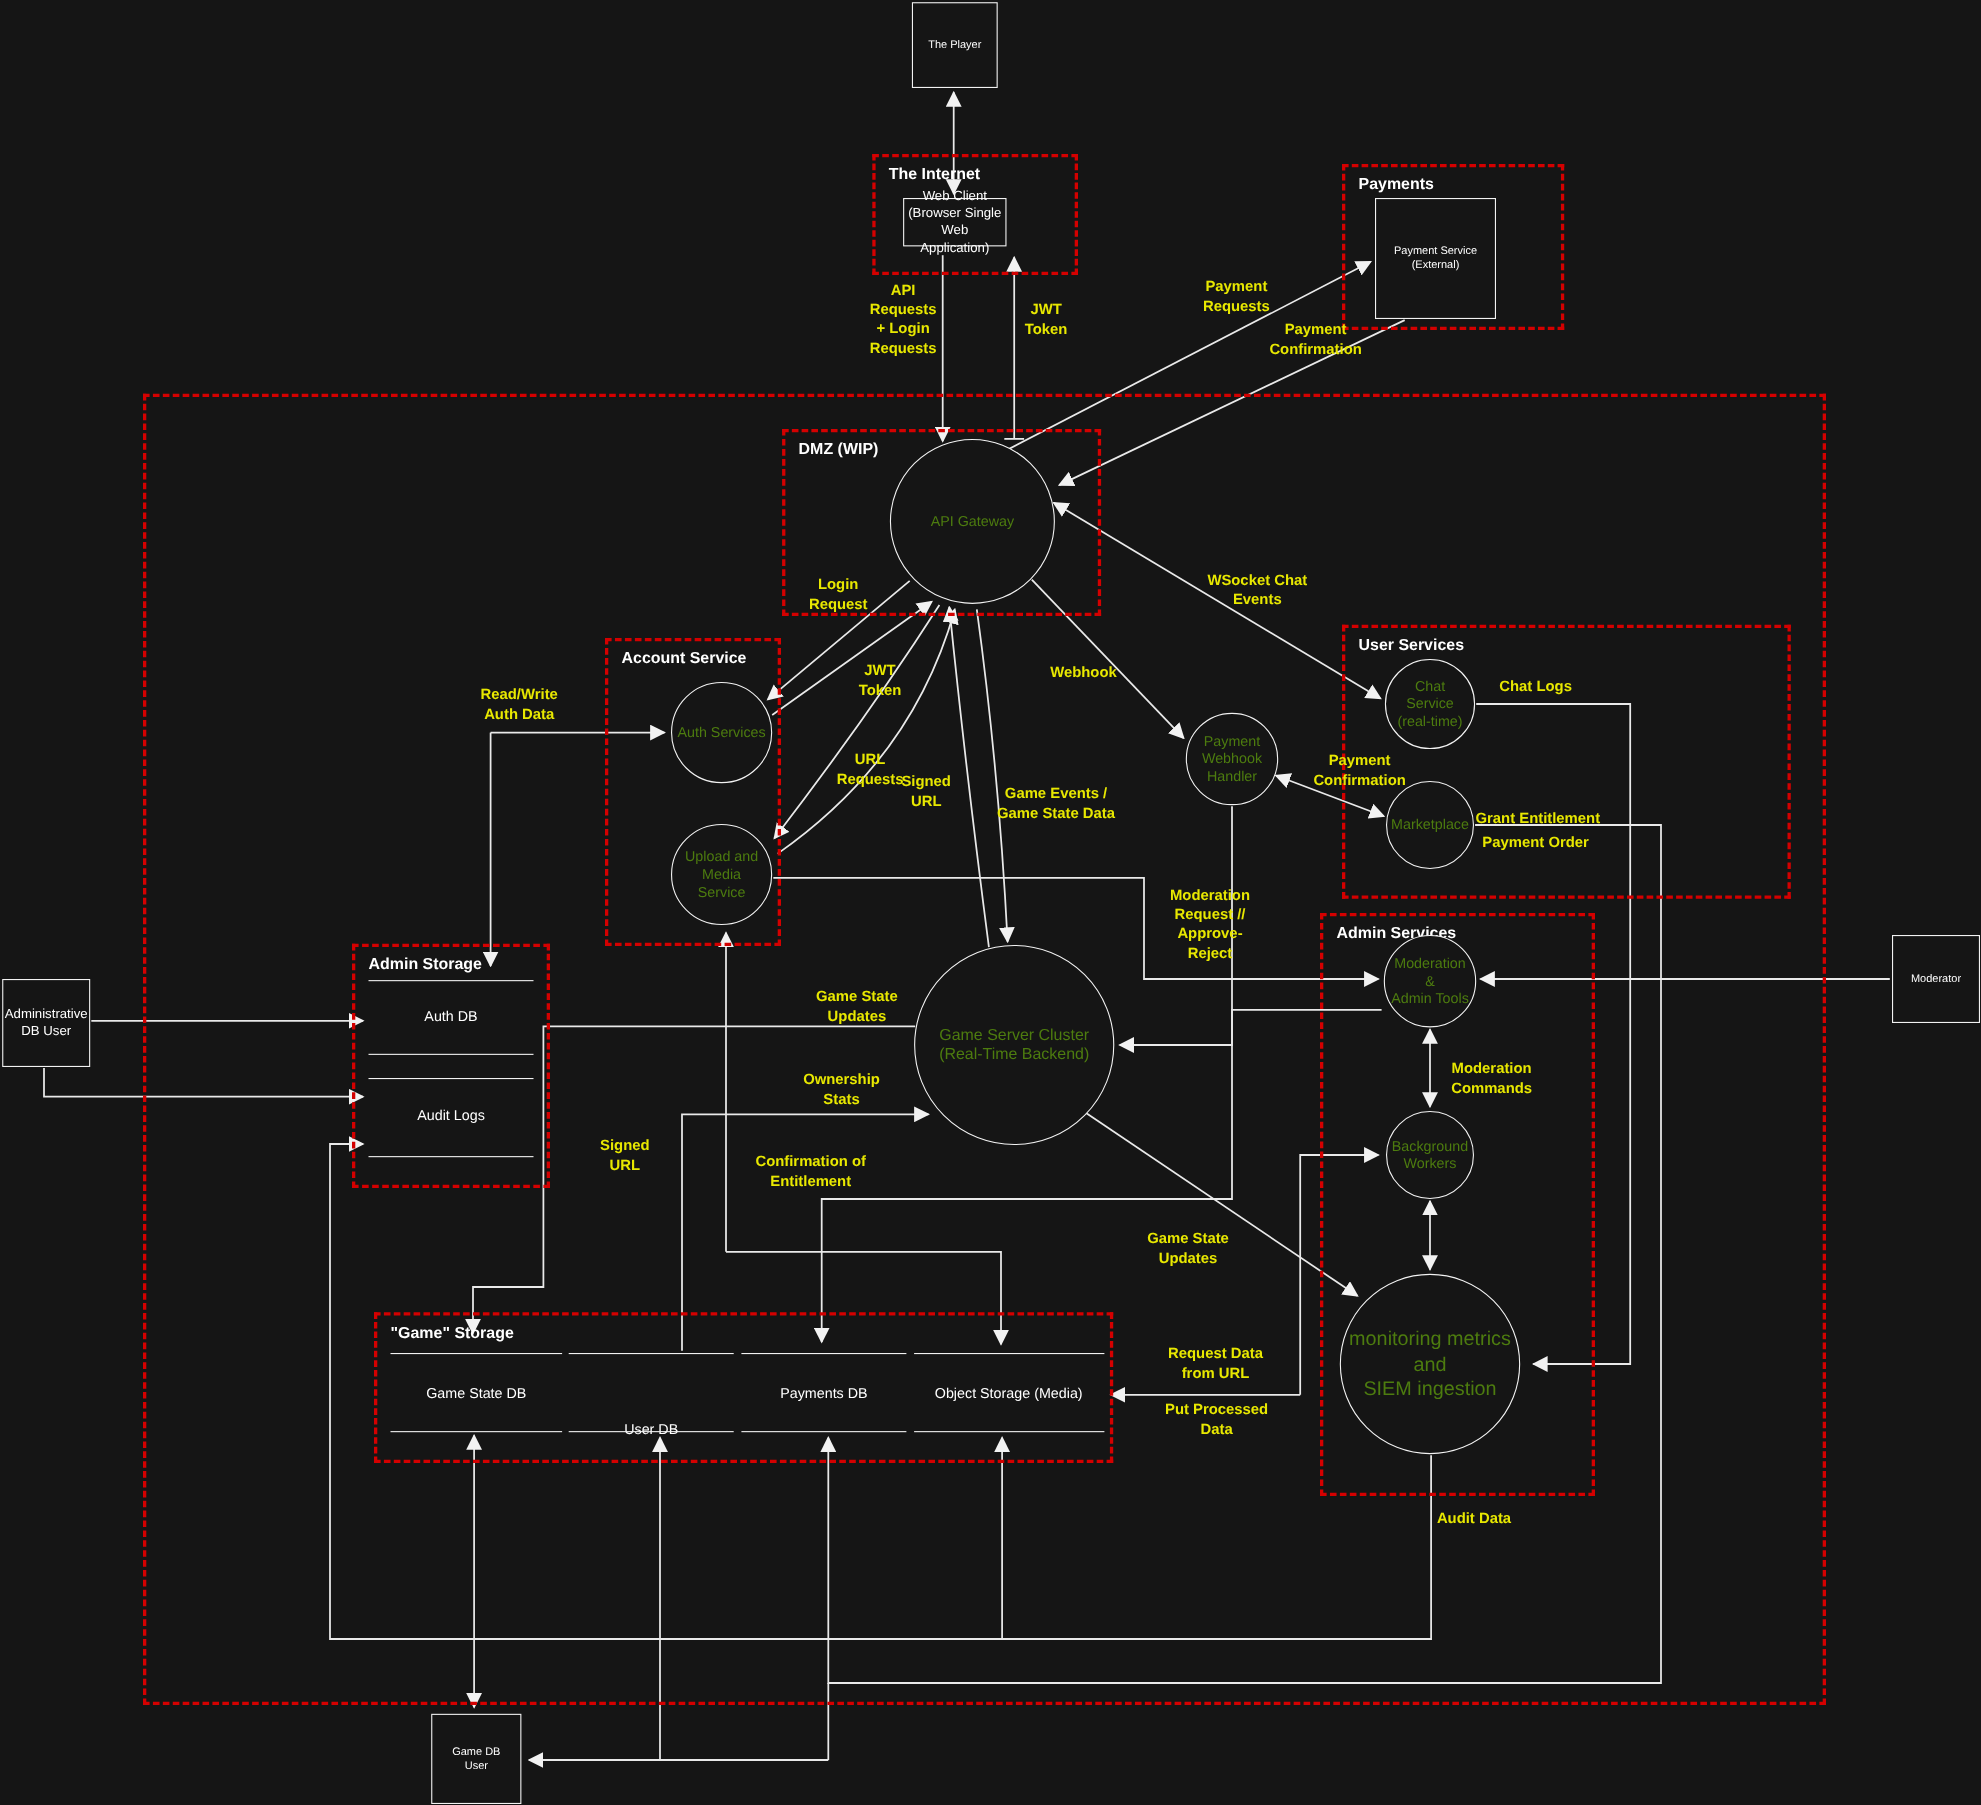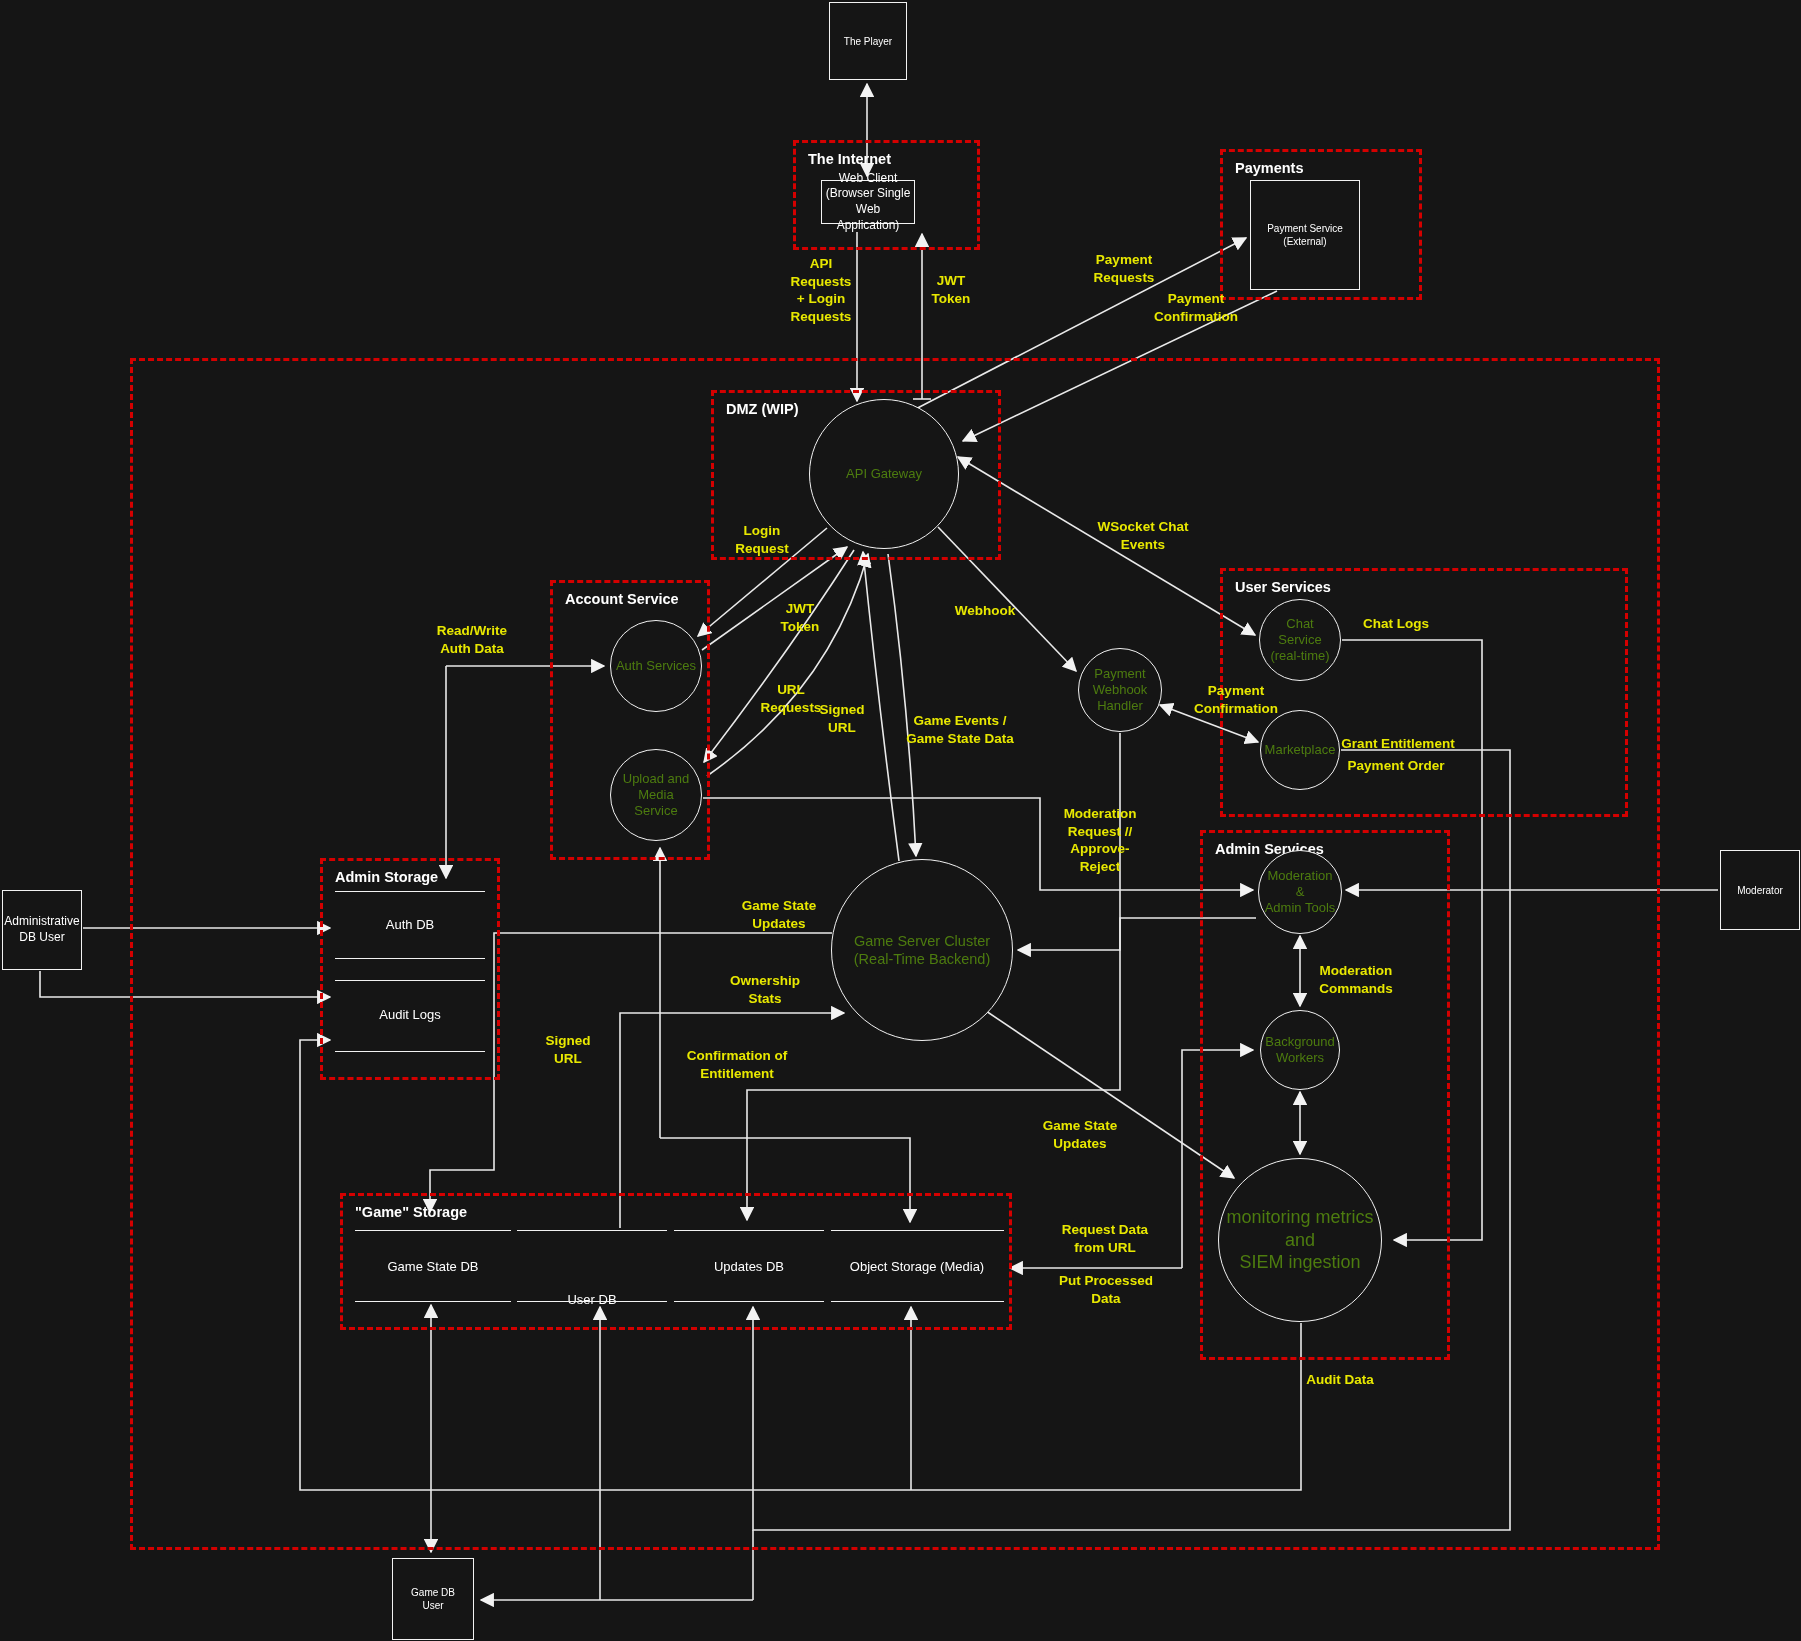--- a/index.html
+++ b/index.html
@@ -241,21 +241,21 @@
 
   <div class="dsline" style="left:355px;top:1230px;width:156px;"></div>
   <div class="dslabel" style="left:433px;top:1266px;">Game State DB</div>
   <div class="dsline" style="left:355px;top:1301px;width:156px;"></div>
 
   <div class="dsline" style="left:517px;top:1230px;width:150px;"></div>
   <div class="dslabel" style="left:592px;top:1266px;margin-top:33px;">User DB</div>
   <div class="dsline" style="left:517px;top:1301px;width:150px;"></div>
 
   <div class="dsline" style="left:674px;top:1230px;width:150px;"></div>
-  <div class="dslabel" style="left:749px;top:1266px;">Updates DB</div>
+  <div class="dslabel" style="left:749px;top:1266px;">Payments DB</div>
   <div class="dsline" style="left:674px;top:1301px;width:150px;"></div>
 
   <div class="dsline" style="left:831px;top:1230px;width:173px;"></div>
   <div class="dslabel" style="left:917px;top:1266px;">Object Storage (Media)</div>
   <div class="dsline" style="left:831px;top:1301px;width:173px;"></div>
 
   <div class="flowlabel" style="left:821px;top:290px;">API
 Requests
 + Login
 Requests</div>

